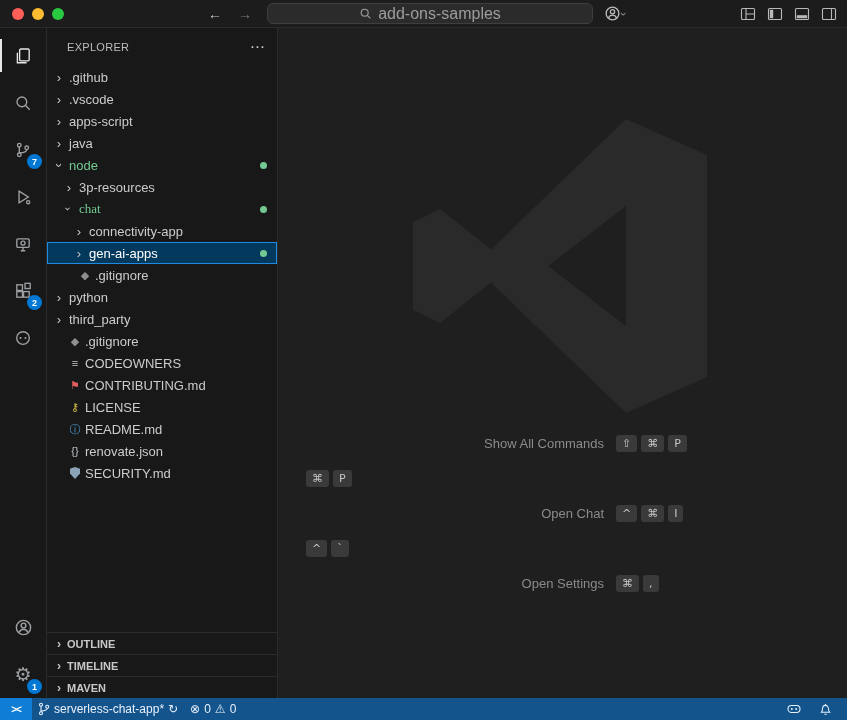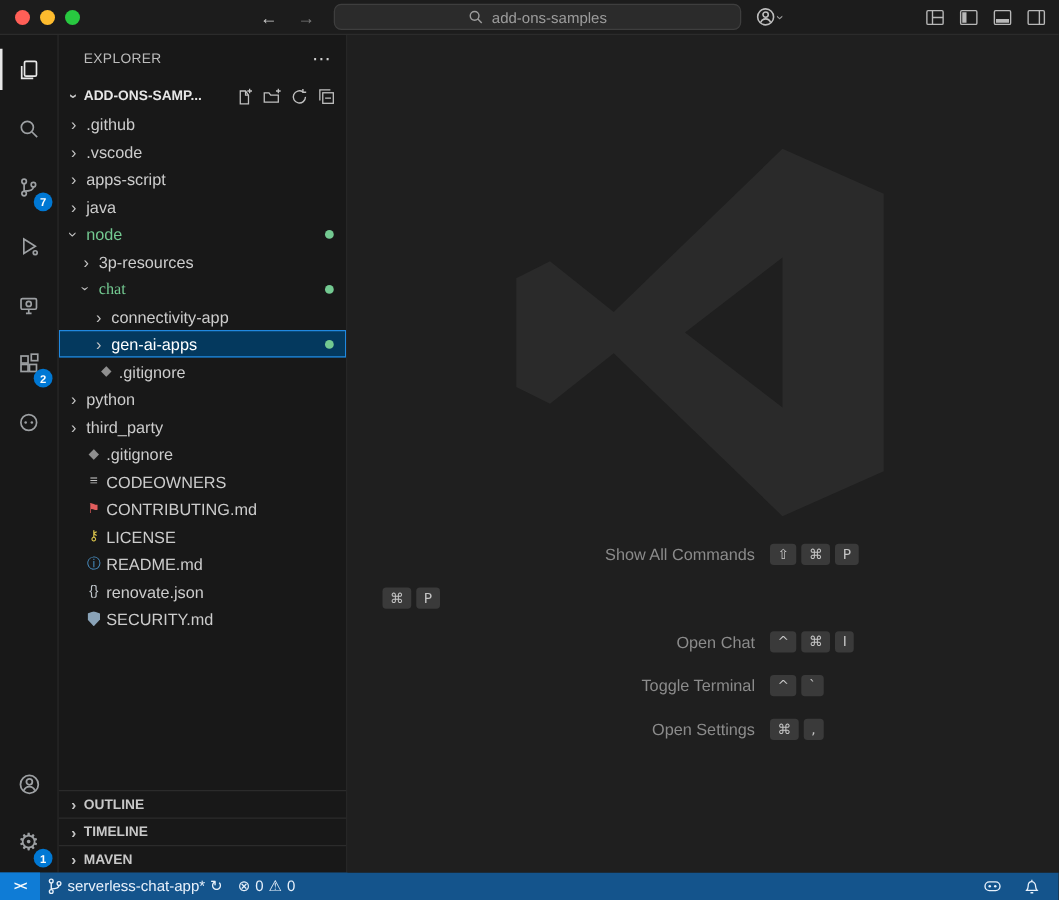--- a/index.html
+++ b/index.html
@@ -6,21 +6,21 @@
   body{width:847px;height:720px;margin:0;background:#1f1f1f;font-family:"Liberation Sans","DejaVu Sans",sans-serif;color:#ccc;overflow:hidden;}
   .app{display:flex;flex-direction:column;height:100%;}
 
   
   .titlebar{height:28px;background:#1c1c1c;border-bottom:1px solid #2b2b2b;position:relative;flex:none;}
   .traffic{position:absolute;left:12px;top:8px;display:flex;gap:8px;}
   .tl{width:12px;height:12px;border-radius:50%;}
   .tl.red{background:#ff5f57}.tl.yellow{background:#febc2e}.tl.green{background:#28c840}
   .nav{position:absolute;left:208px;top:0;height:28px;display:flex;align-items:center;gap:16px;font-size:14px;color:#c8c8c8;}
   .nav .fwd{color:#7a7a7a;}
-  .cc{position:absolute;left:267px;top:3px;width:326px;height:21px;background:#2b2b2b;border:1px solid #3e3e3e;border-radius:6px;display:flex;align-items:center;justify-content:center;gap:6px;color:#9d9d9d;font-size:12px;cursor:pointer;}
+  .cc{position:absolute;left:267px;top:3px;width:326px;height:21px;background:#2b2b2b;border:1px solid #3e3e3e;border-radius:6px;display:flex;align-items:center;justify-content:center;gap:6px;color:#9d9d9d;font-size:16px;cursor:pointer;}
   .account{position:absolute;left:604px;top:5px;display:flex;align-items:center;gap:1px;color:#bdbdbd;cursor:pointer;}
   .account .chev{display:inline-block;transform:rotate(90deg);font-size:11px;color:#9a9a9a;}
   .tb-icons{position:absolute;right:10px;top:6px;display:flex;gap:11px;color:#b8b8b8;}
   .tb-icons svg{cursor:pointer;}
 
   
   .main{flex:1;display:flex;min-height:0;}
 
   .activitybar{width:47px;background:#181818;border-right:1px solid #2b2b2b;display:flex;flex-direction:column;padding-top:4px;flex:none;}
   .ab-item{height:47px;display:flex;align-items:center;justify-content:center;position:relative;color:#9da0a3;cursor:pointer;flex:none;}
@@ -182,43 +182,20 @@
         <span class="gear-glyph">⚙</span>
         <span class="badge">1</span>
       </div>
     </div>
 
     <div class="sidebar">
       <div class="sb-title">
         <span>EXPLORER</span>
         <span class="more">⋯</span>
       </div>
-      <div class="sec-header">
-        <span class="twistie exp">›</span>
-        <span>ADD-ONS-SAMP...</span>
-        <span class="sec-actions">
-          <svg width="15" height="15" viewBox="0 0 16 16" fill="none" stroke="currentColor" stroke-width="1.1">
-              <path d="M9 3H4.5v11h7V6.5z"></path>
-              <path d="M9 3v3.5h2.5"></path>
-              <path d="M12.5 1v4M10.5 3h4"></path>
-            </svg>
-          <svg width="15" height="15" viewBox="0 0 16 16" fill="none" stroke="currentColor" stroke-width="1.1">
-              <path d="M1.5 4.5h4l1.5 2h6.5v6h-12z"></path>
-              <path d="M13.5 1v4M11.5 3h4"></path>
-            </svg>
-          <svg width="15" height="15" viewBox="0 0 16 16" fill="none" stroke="currentColor" stroke-width="1.2">
-              <path d="M13.2 8A5.2 5.2 0 1 1 11 3.8"></path>
-              <path d="M11 1.2v2.8h2.8"></path>
-            </svg>
-          <svg width="15" height="15" viewBox="0 0 16 16" fill="none" stroke="currentColor" stroke-width="1.1">
-              <rect x="4.5" y="4.5" width="9" height="9"></rect>
-              <path d="M2 11V2h9M6.5 9h5"></path>
-            </svg>
-        </span>
-      </div>
       <div class="tree">
           <div class="row" style="padding-left: 4px;">
             <span class="twistie">›</span>
             <span class="label">.github</span>
           </div>
           <div class="row" style="padding-left: 4px;">
             <span class="twistie">›</span>
             <span class="label">.vscode</span>
           </div>
           <div class="row" style="padding-left: 4px;">
@@ -340,21 +317,20 @@
           </div>
           <div class="kb-row">
             <span class="kb-label">Open Chat</span>
             <span class="keys">
               <span class="key">^</span>
               <span class="key">⌘</span>
               <span class="key">I</span>
             </span>
           </div>
           <div class="kb-row">
-            <span class="kb-label">Toggle Terminal</span>
             <span class="keys">
               <span class="key">^</span>
               <span class="key">`</span>
             </span>
           </div>
           <div class="kb-row">
             <span class="kb-label">Open Settings</span>
             <span class="keys">
               <span class="key">⌘</span>
               <span class="key">,</span>

